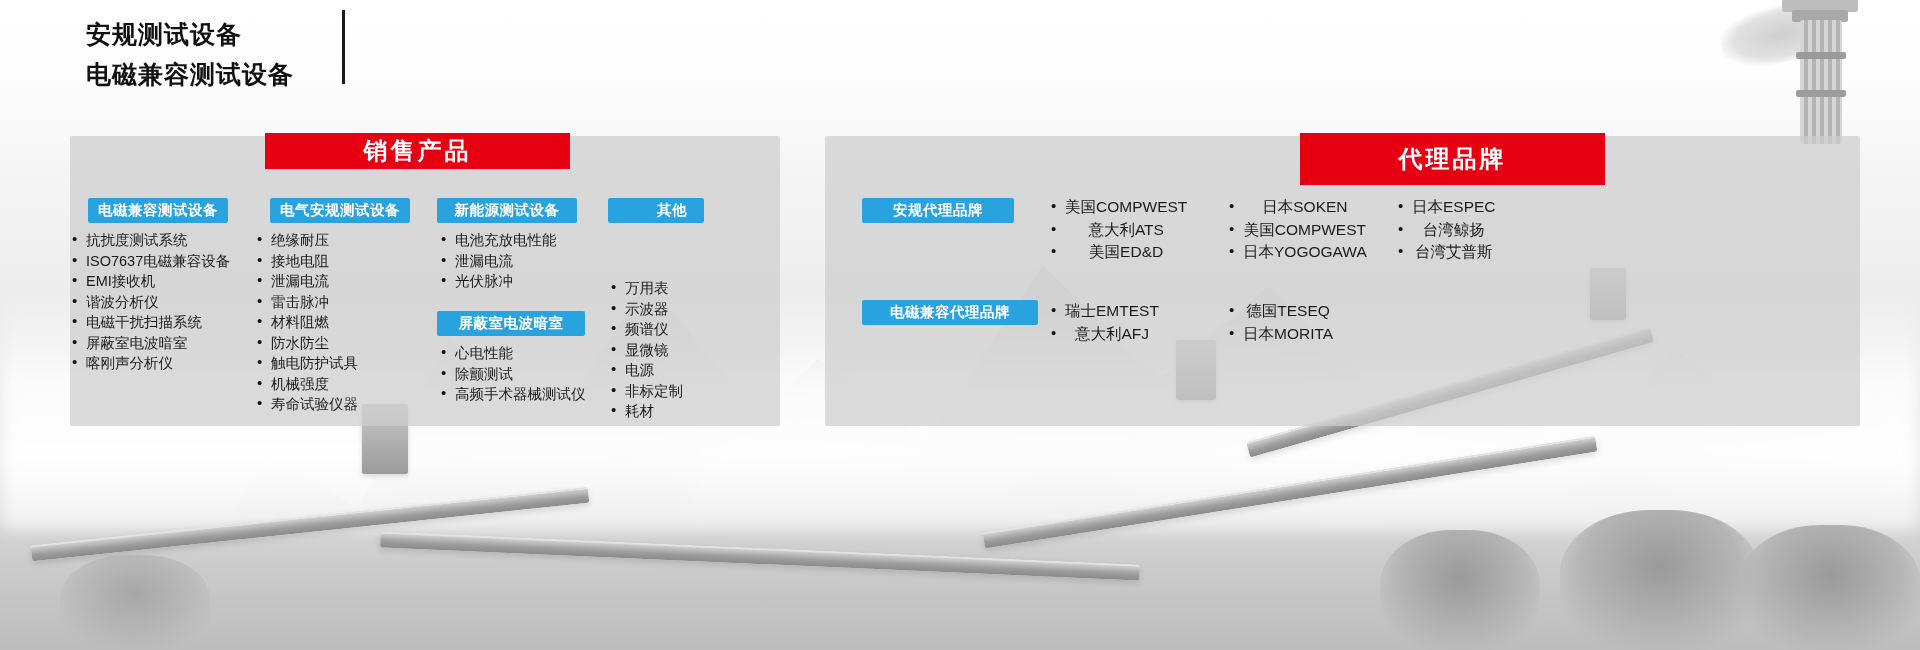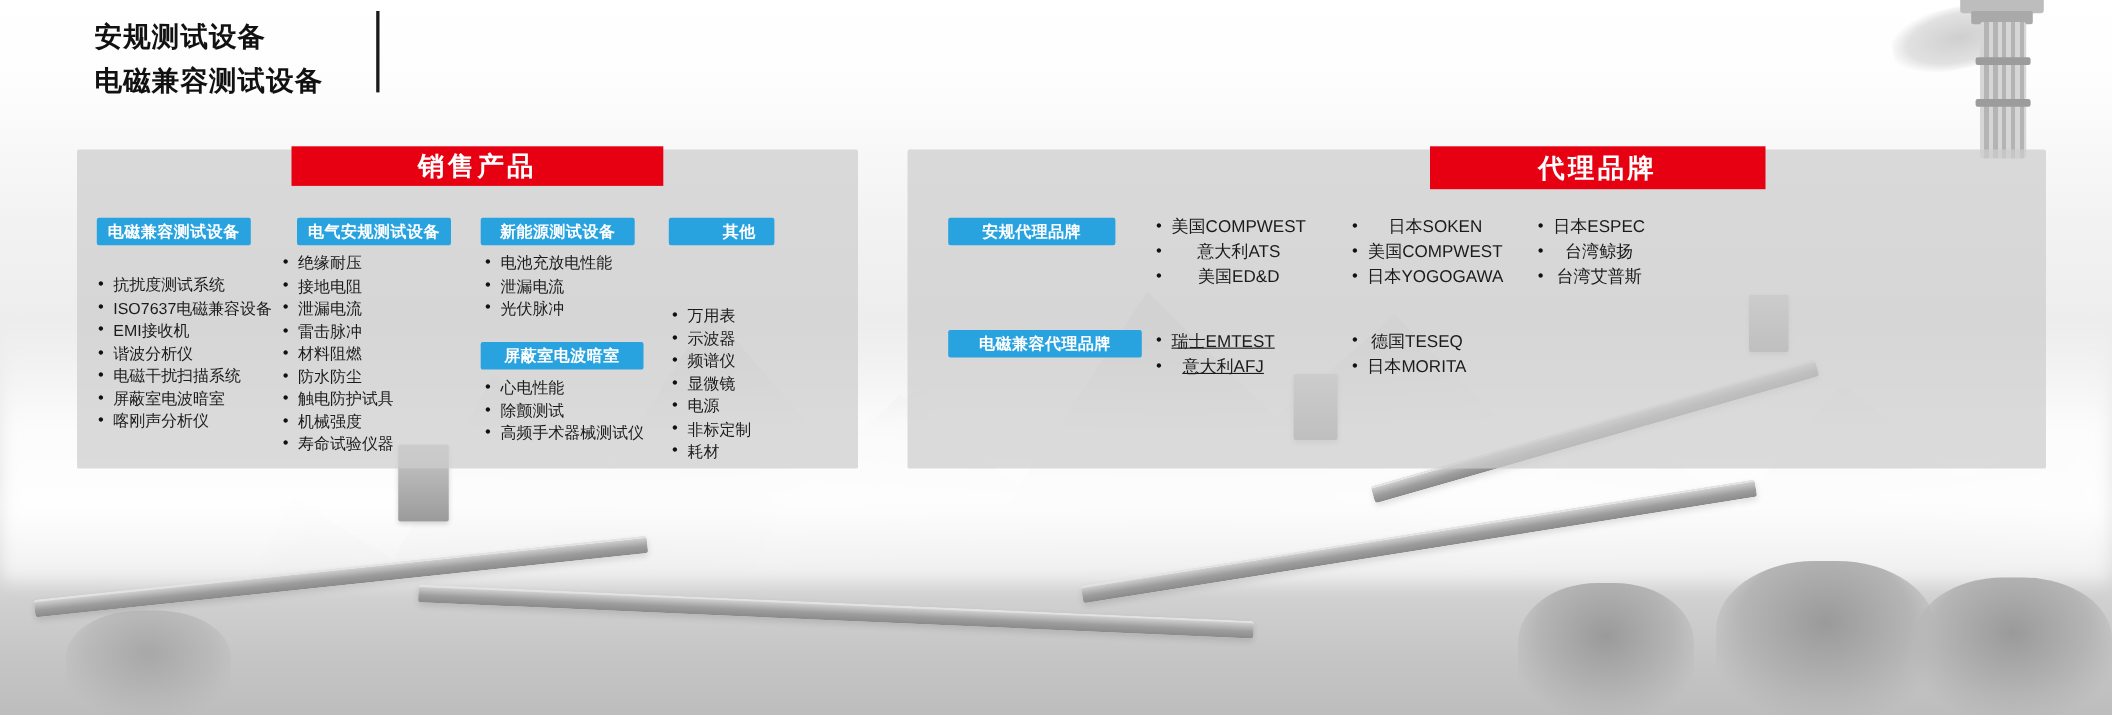--- a/index.html
+++ b/index.html
@@ -86,22 +86,22 @@
     color: #111; line-height: 1.6;
   }
   .page-title div { font-size: 25px; font-weight: 700; letter-spacing: 1px; }
   .title-rule { position: absolute; left: 342px; top: 10px; width: 3px; height: 74px; background: #1a1a1a; }
 
   .red-banner {
     position: absolute; background: #e60012; color: #fff;
     display: flex; align-items: center; justify-content: center;
     font-size: 24px; font-weight: 700; letter-spacing: 3px;
   }
-  #banner-sales { left: 265px; top: 133px; width: 338px; height: 36px; }
-  #banner-agent { left: 1300px; top: 133px; width: 305px; height: 39px; }
+  #banner-sales { left: 265px; top: 133px; width: 305px; height: 36px; }
+  #banner-agent { left: 1300px; top: 133px; width: 305px; height: 52px; }
 
   .blue-tag {
     position: absolute; background: #29a3e0; color: #fff;
     display: flex; align-items: center; justify-content: center;
     font-size: 14.5px; font-weight: 700; height: 25px; letter-spacing: .5px;
     border-radius: 2px;
   }
 
   .list { position: absolute; color: #1b1b1b; font-size: 14.5px; line-height: 20.5px; }
   .list li { list-style: none; position: relative; padding-left: 15px; white-space: nowrap; }
@@ -150,21 +150,21 @@
   <div class="page-title">
     <div>安规测试设备</div>
     <div>电磁兼容测试设备</div>
   </div>
   <div class="title-rule"></div>
 
   <div class="panel" id="panel-left"></div>
   <div class="red-banner" id="banner-sales">销售产品</div>
 
   <div class="blue-tag" style="left:88px; top:198px; width:140px;">电磁兼容测试设备</div>
-  <ul class="list" style="left:88px; top:230px;margin-top:20px;">
+  <ul class="list" style="left:71px; top:230px;">
     <li>抗扰度测试系统</li>
     <li>ISO7637电磁兼容设备</li>
     <li>EMI接收机</li>
     <li>谐波分析仪</li>
     <li>电磁干扰扫描系统</li>
     <li>屏蔽室电波暗室</li>
     <li>喀刚声分析仪</li>
   </ul>
 
   <div class="blue-tag" style="left:270px; top:198px; width:140px;">电气安规测试设备</div>
@@ -220,21 +220,21 @@
     <li>日本SOKEN</li>
     <li>美国COMPWEST</li>
     <li>日本YOGOGAWA</li>
   </ul>
   <ul class="list brand-list" style="left:1397px; top:196px;">
     <li>日本ESPEC</li>
     <li>台湾鲸扬</li>
     <li>台湾艾普斯</li>
   </ul>
 
-  <ul class="list brand-list" style="left:1050px; top:300px;text-decoration:underline;">
+  <ul class="list brand-list" style="left:1050px; top:300px;">
     <li>瑞士EMTEST</li>
     <li>意大利AFJ</li>
   </ul>
   <ul class="list brand-list" style="left:1228px; top:300px;">
     <li>德国TESEQ</li>
     <li>日本MORITA</li>
   </ul>
 
 </div>
 

